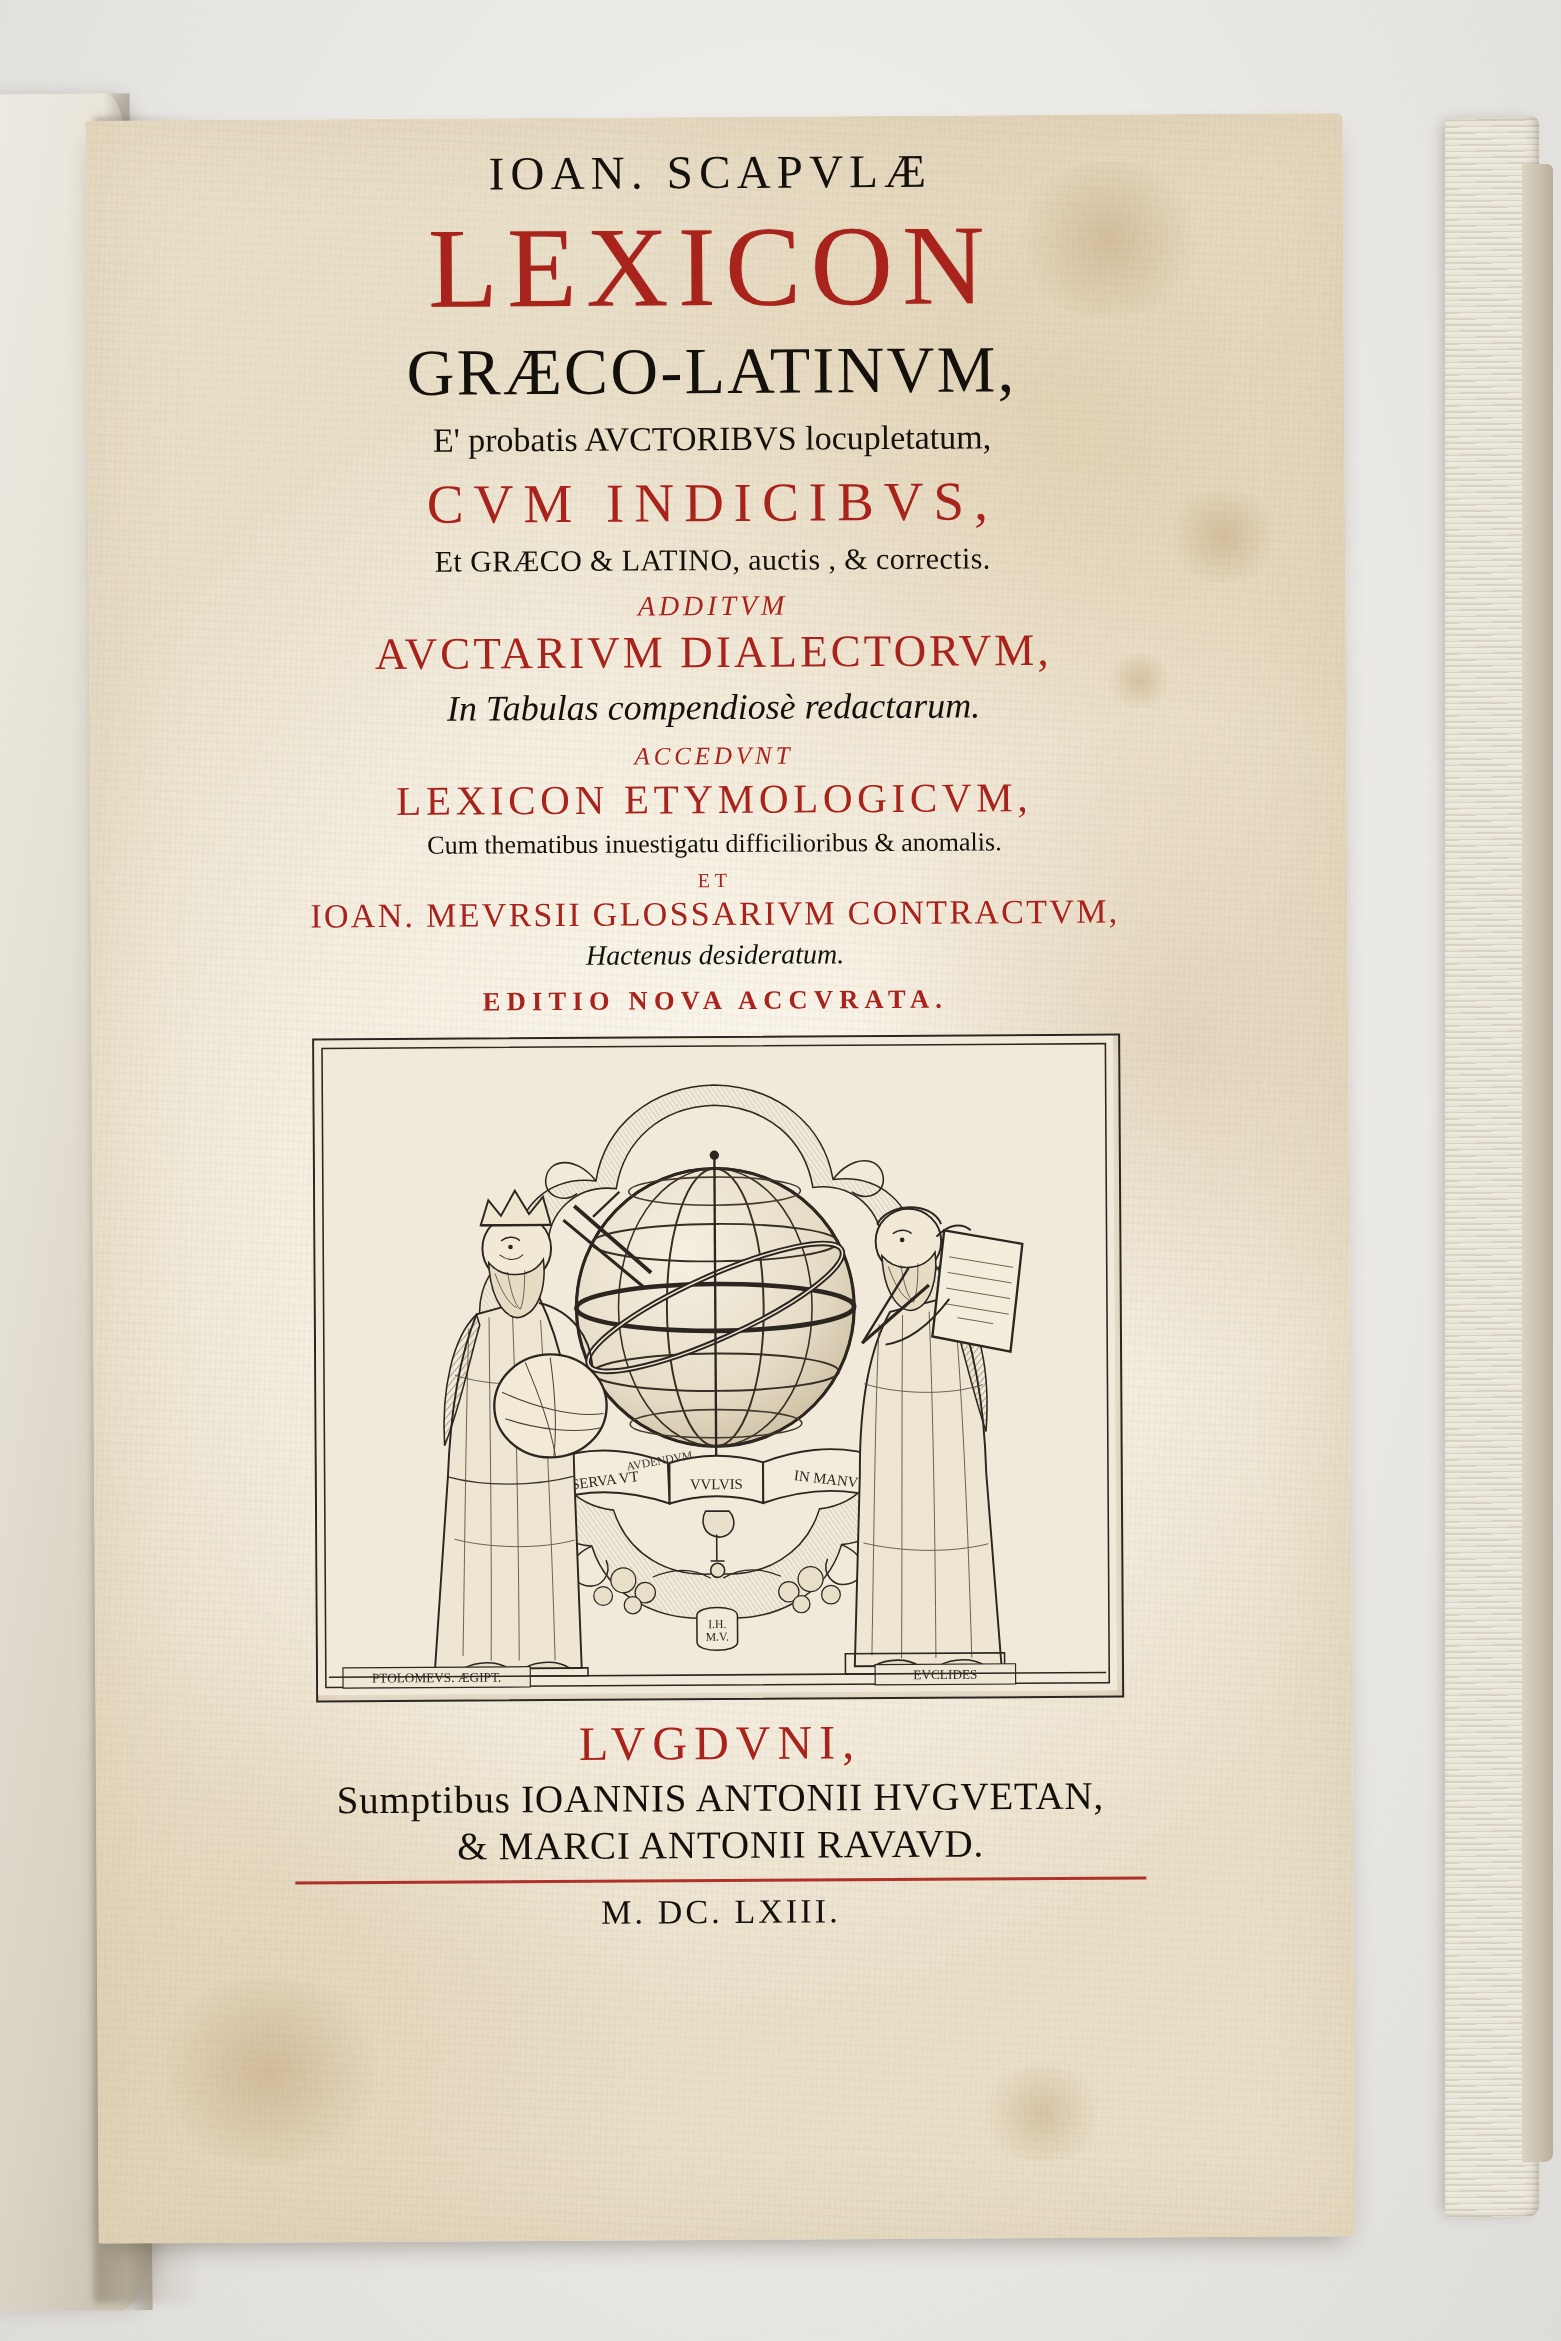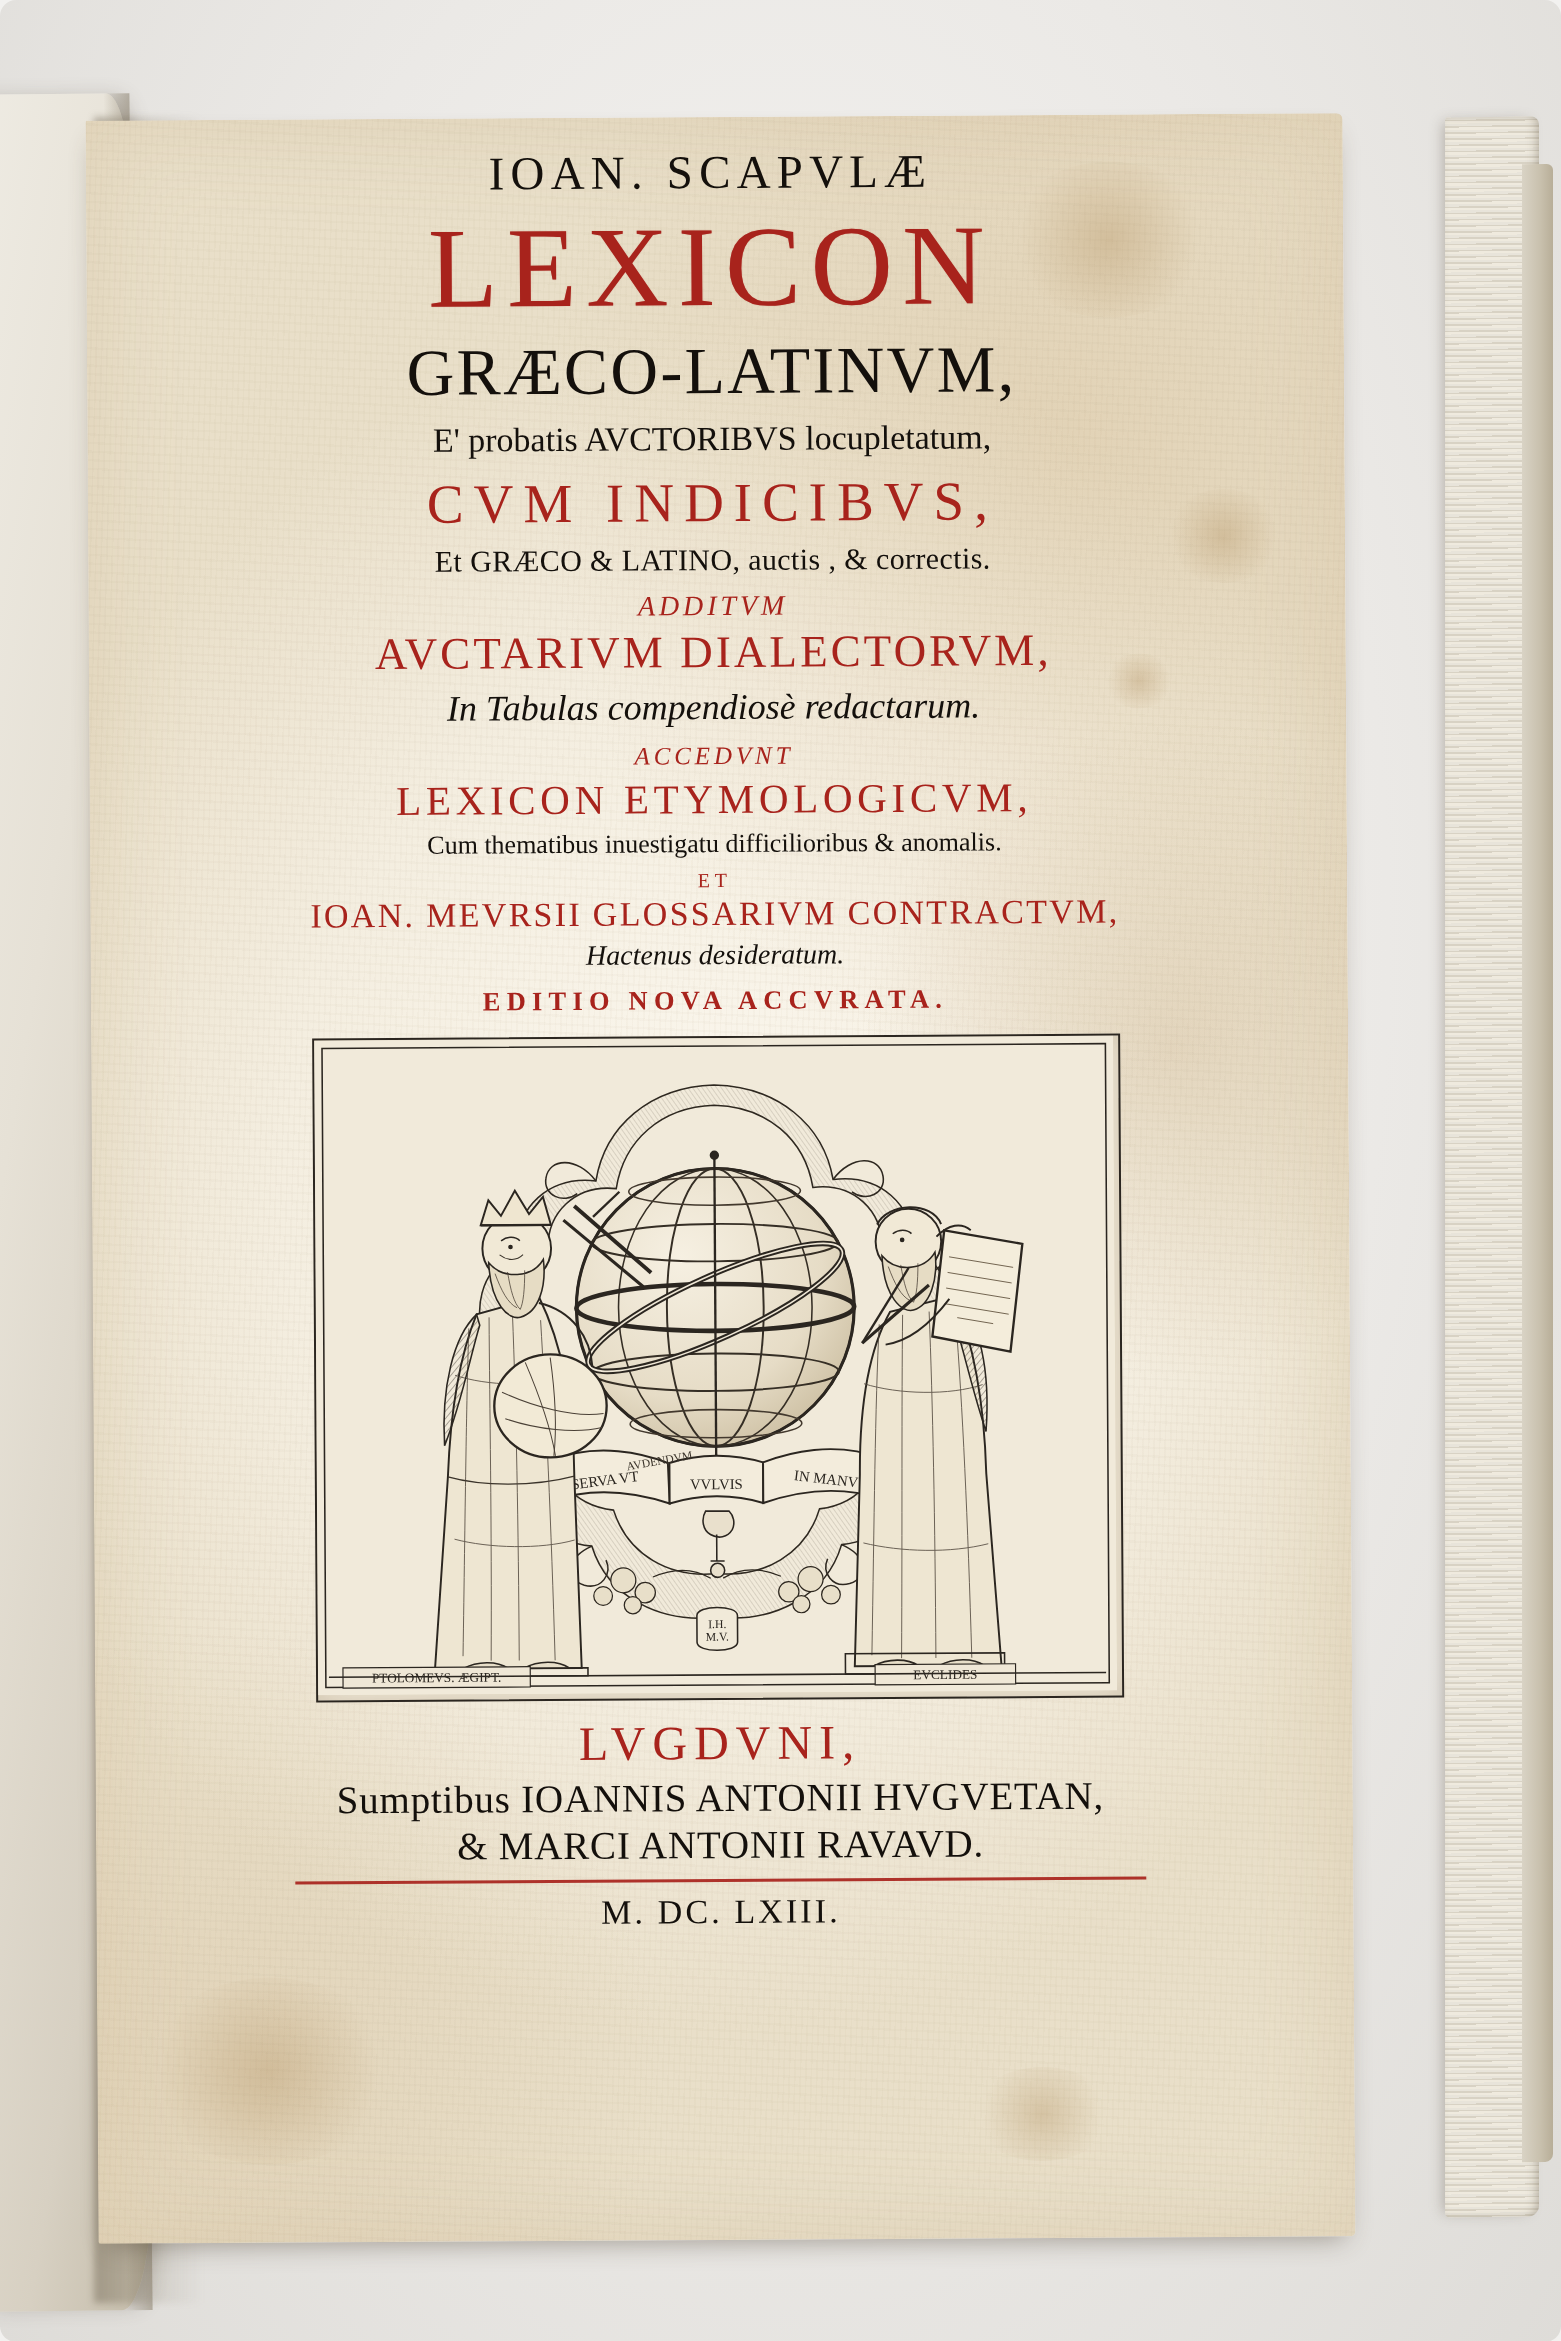--- a/index.html
+++ b/index.html
@@ -15,21 +15,20 @@
   }
 
   
   #photo {
     position: relative;
     width: 1561px;
     height: 2342px;
     background:
       radial-gradient(ellipse at 50% 40%, #f7f6f4 0%, #ebe9e6 55%, #dedcd8 100%);
     overflow: hidden;
-    border-radius: 16px;
   }
 
   
   #left-page {
     position: absolute;
     left: -31px;
     top: 94px;
     width: 172px;
     height: 2217px;
     background: linear-gradient(100deg, #efece4 0%, #e6e1d6 40%, #d7d0c2 78%, #c3bba9 100%);

